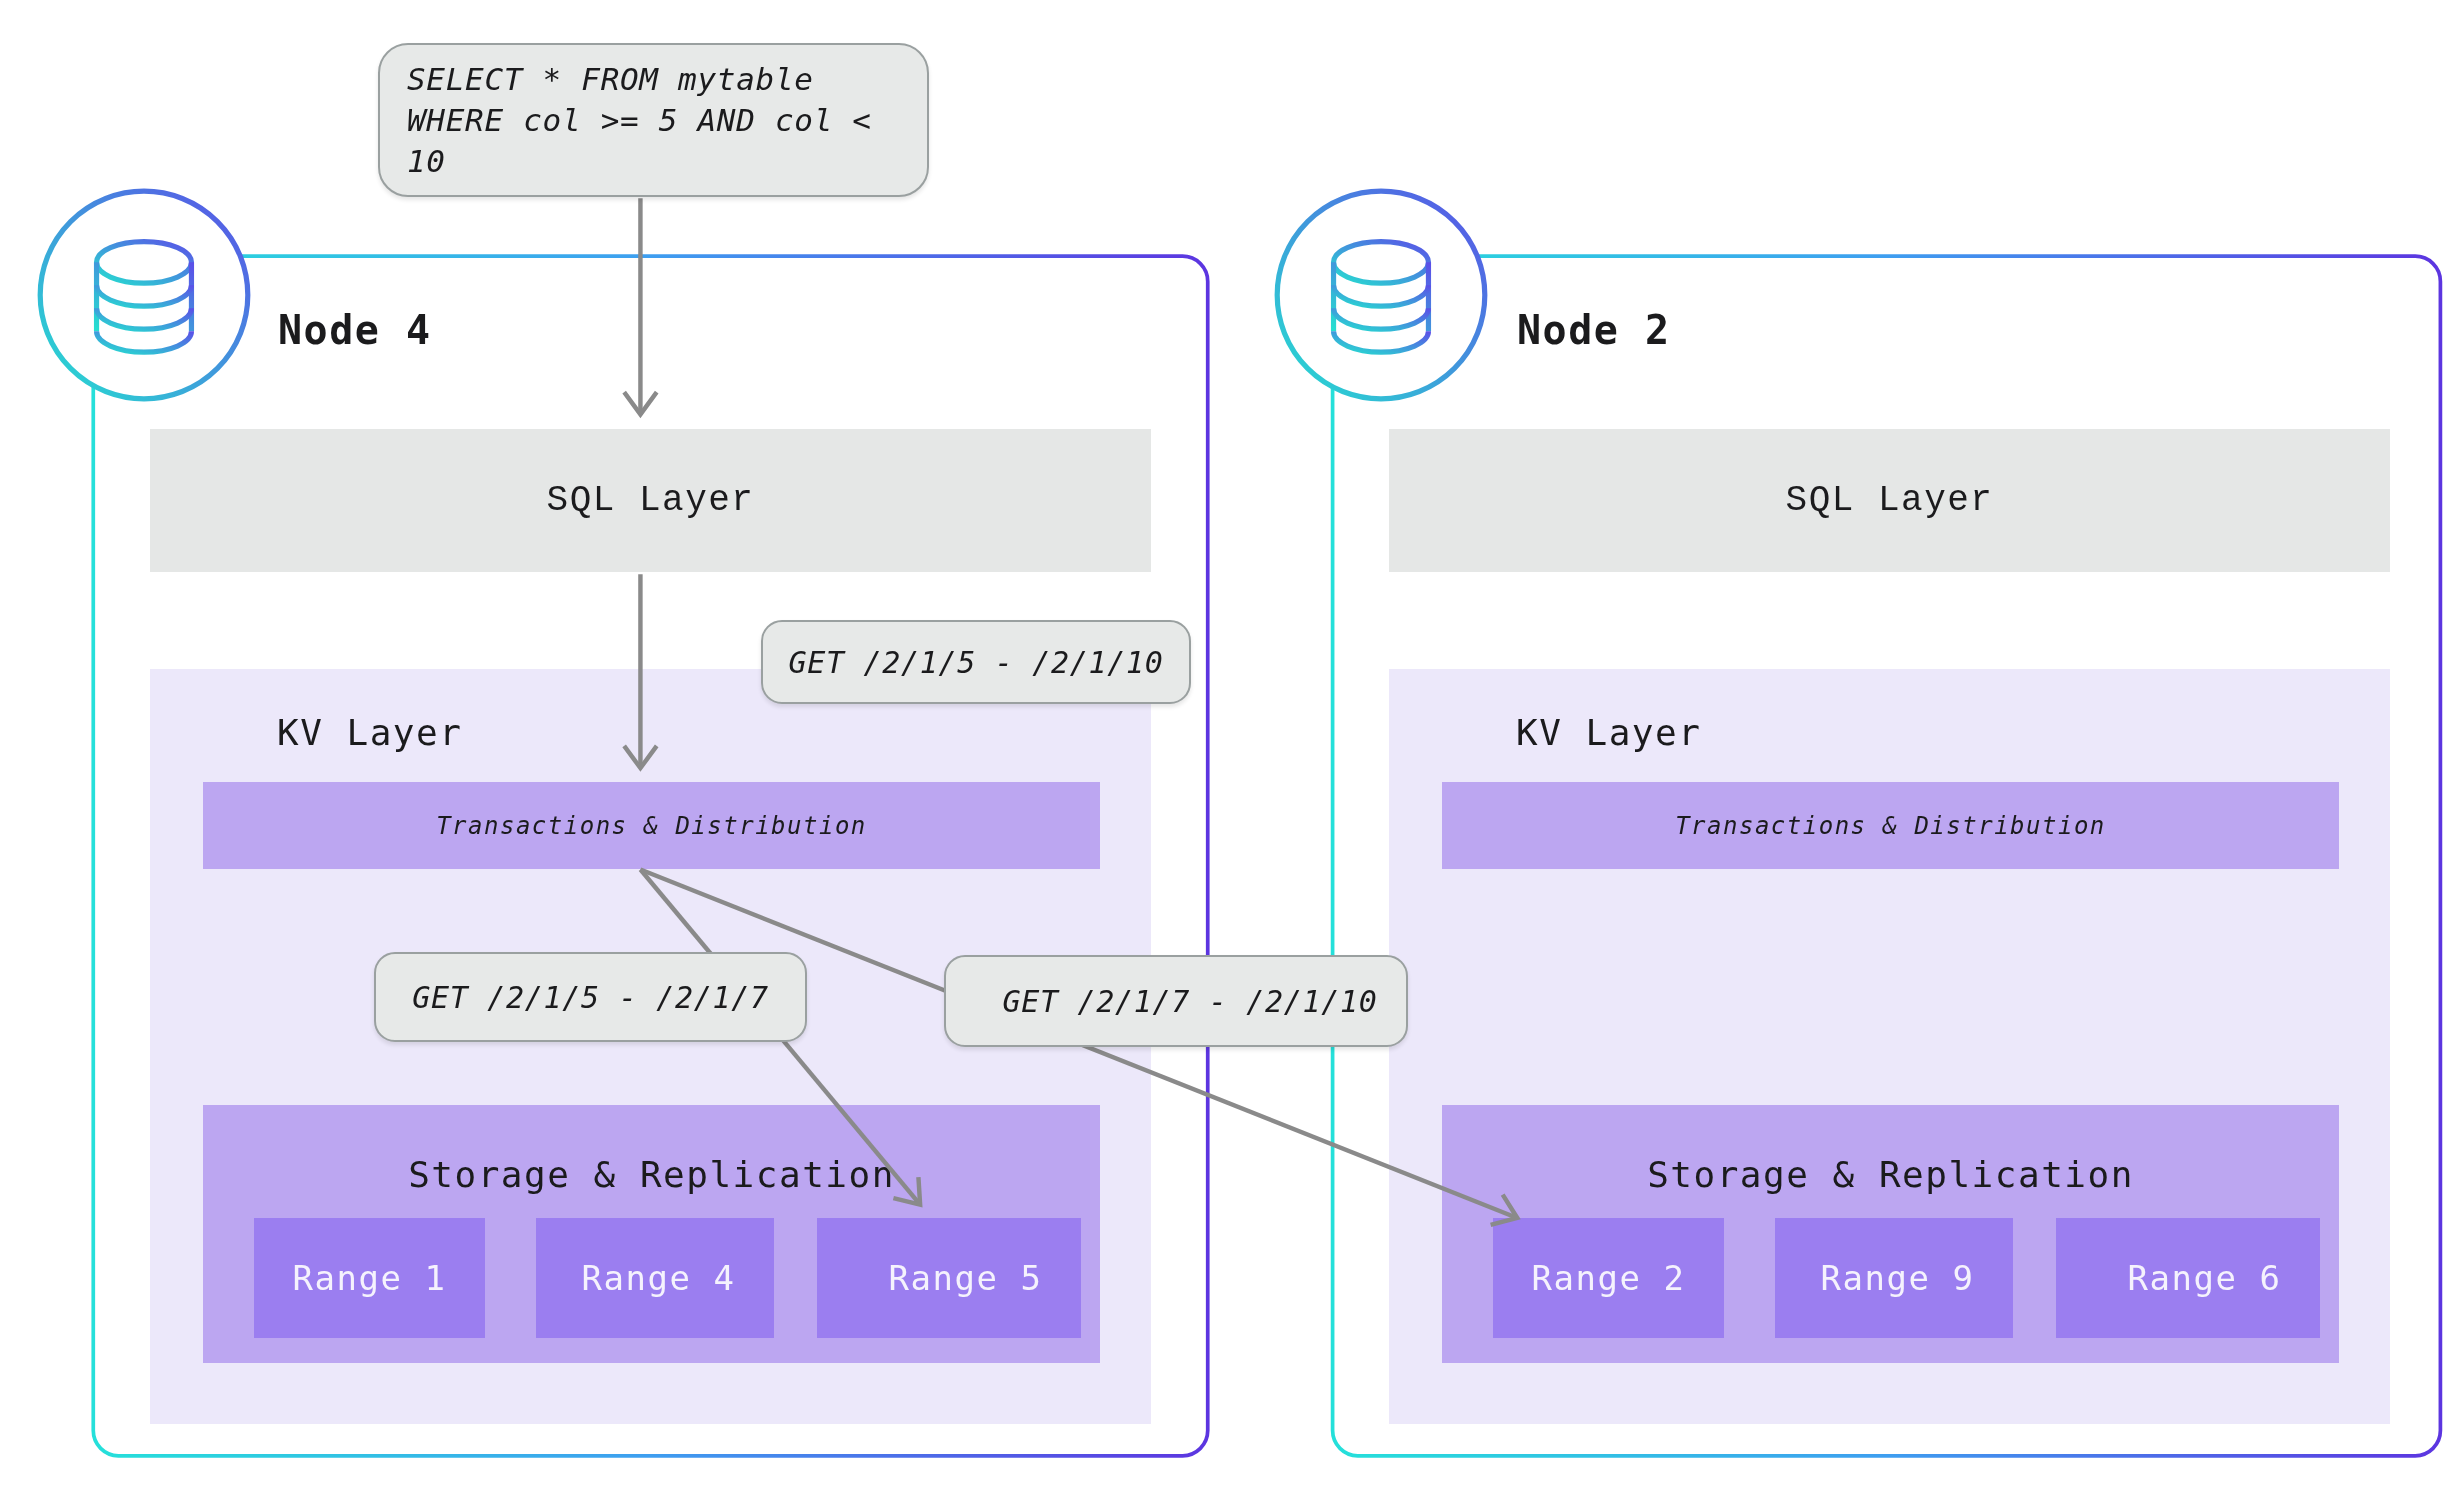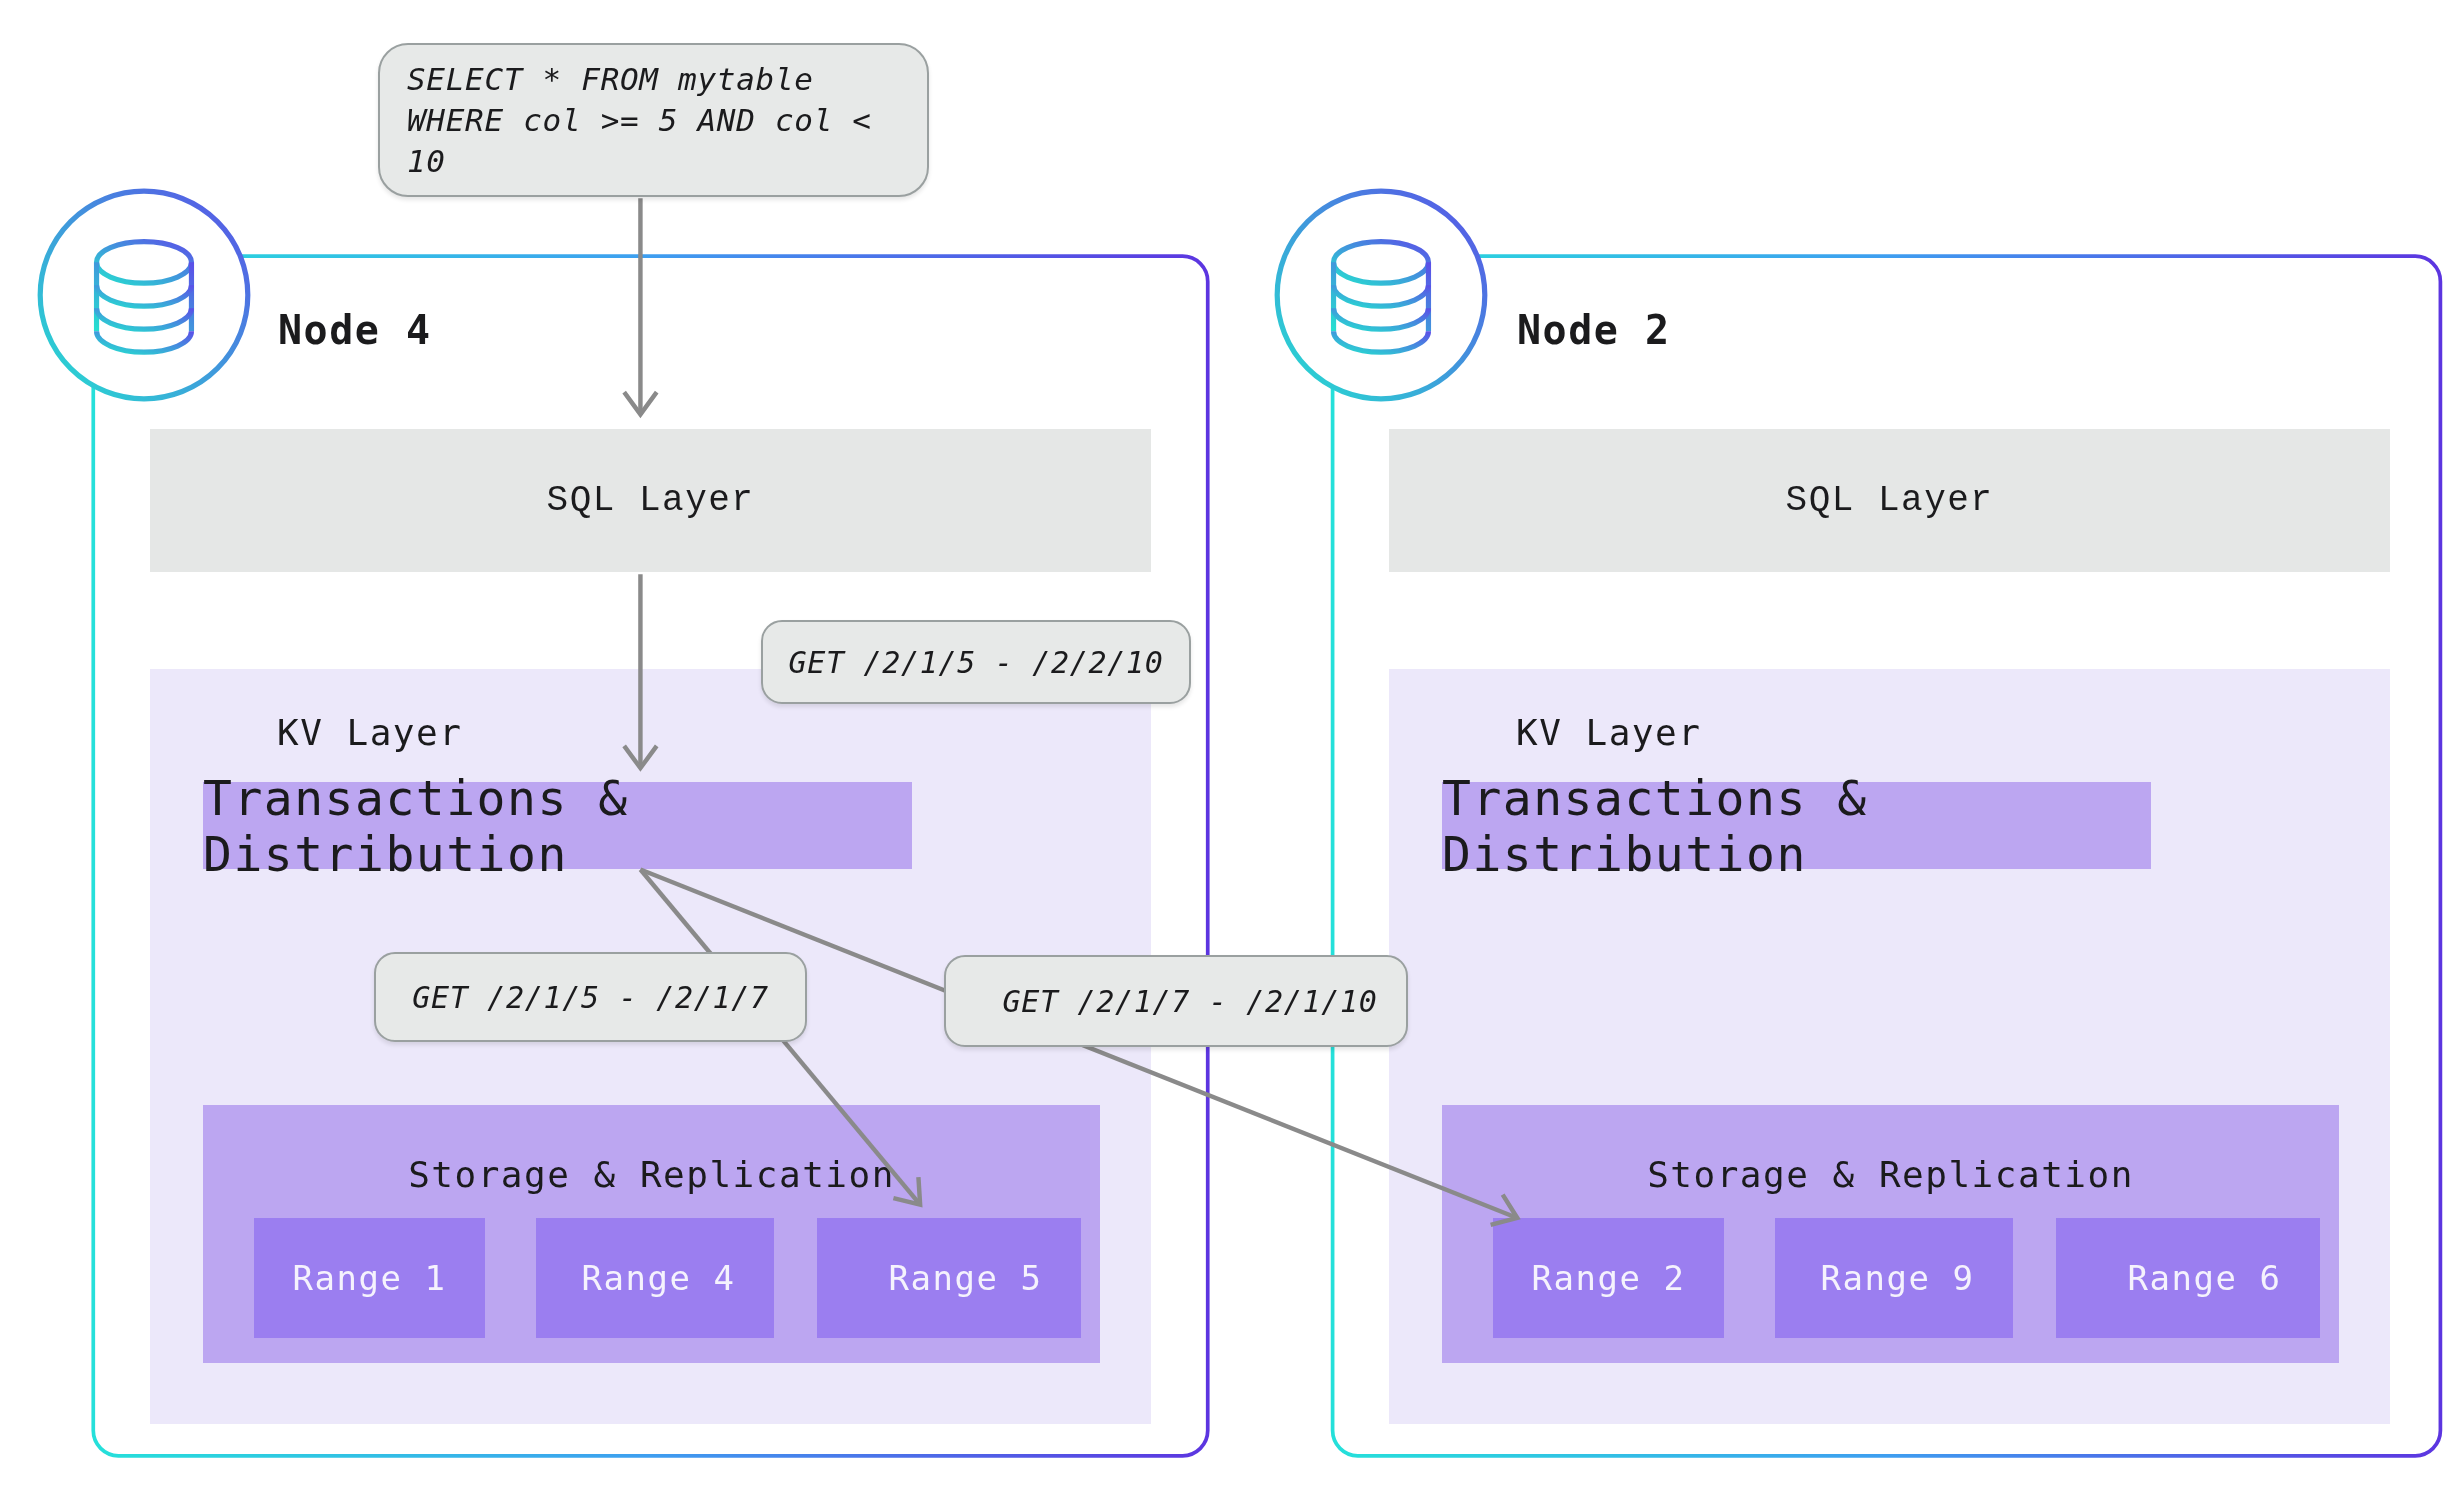--- a/index.html
+++ b/index.html
@@ -22,23 +22,23 @@
 
   .node-title{position:absolute;left:187px;top:53px;font-size:40px;font-weight:700;letter-spacing:1.5px;}
 
   .sql-bar{position:absolute;left:59px;top:175px;width:1001px;height:143px;
            background:var(--sql-layer-fill);display:flex;align-items:center;justify-content:center;
            font-size:36px;letter-spacing:1.5px;font-family:Liberation Mono, monospace;}
 
   .kv{position:absolute;left:59px;top:415px;width:1001px;height:755px;background:var(--kv-fill);}
   .kv-label{position:absolute;left:127px;top:43px;font-size:36px;letter-spacing:1.5px;}
 
-  .td-bar{position:absolute;left:53px;top:113px;width:709px;height:87px;
+  .td-bar{position:absolute;left:53px;top:113px;width:897px;height:87px;
           background:var(--block-fill);display:flex;align-items:center;justify-content:center;
-          font-size:48px;letter-spacing:1.5px;}
+          font-size:24px;letter-spacing:1.5px;font-style:italic;}
 
   .sr{position:absolute;left:53px;top:436px;width:897px;height:258px;background:var(--block-fill);}
   .sr-label{position:absolute;left:0;top:30px;width:100%;text-align:center;font-size:36px;letter-spacing:1.5px;margin-top:19px;}
   .range{position:absolute;top:113px;width:231px;height:120px;background:var(--range-fill);
          color:var(--range-text);display:flex;align-items:center;justify-content:center;
          font-size:34px;letter-spacing:1.5px;}
   .range.p0{left:51px;} .range.p1{left:333px;padding-left:7px;} .range.p2{left:614px;padding-left:33px;}
 
   .bubble{position:absolute;background:var(--bubble-fill);border:2.2px solid var(--bubble-border);
           border-radius:21px;font-style:italic;display:flex;align-items:center;justify-content:center;
@@ -124,21 +124,21 @@
     <path d="M865,268 L865,560" marker-end="url(#arrowhead)"></path>
     <path d="M865,776 L865,1038" marker-end="url(#arrowhead)"></path>
     <path d="M865,1175 L1243,1628" marker-end="url(#arrowhead)"></path>
     <path d="M865,1175 L2050,1646" marker-end="url(#arrowhead)"></path>
   </svg>
 
   <div class="bubble" id="query-bubble">
     <span>SELECT * FROM mytable</span>
     <span>WHERE col &gt;= 5 AND col &lt; 10</span>
   </div>
-  <div class="bubble" id="get-full-bubble">GET /2/1/5 - /2/2/10</div>
+  <div class="bubble" id="get-full-bubble">GET /2/1/5 - /2/1/10</div>
   <div class="bubble" id="get-left-bubble">GET /2/1/5 - /2/1/7</div>
   <div class="bubble" id="get-right-bubble">GET /2/1/7 - /2/1/10</div>
 
   <div class="dbicon" id="dbicon1">
     <svg viewBox="0 0 294 294" width="218" height="218">
       <circle cx="147" cy="147" r="140" fill="#ffffff" stroke="url(#iconGrad)" stroke-width="7"></circle>
       <g fill="none" stroke="url(#iconGrad)" stroke-width="7">
         <ellipse cx="147" cy="103" rx="64" ry="28"></ellipse>
         <path d="M83,103 L83,196 M211,103 L211,196"></path>
         <path d="M83,134 A64,28 0 0 0 211,134"></path>

